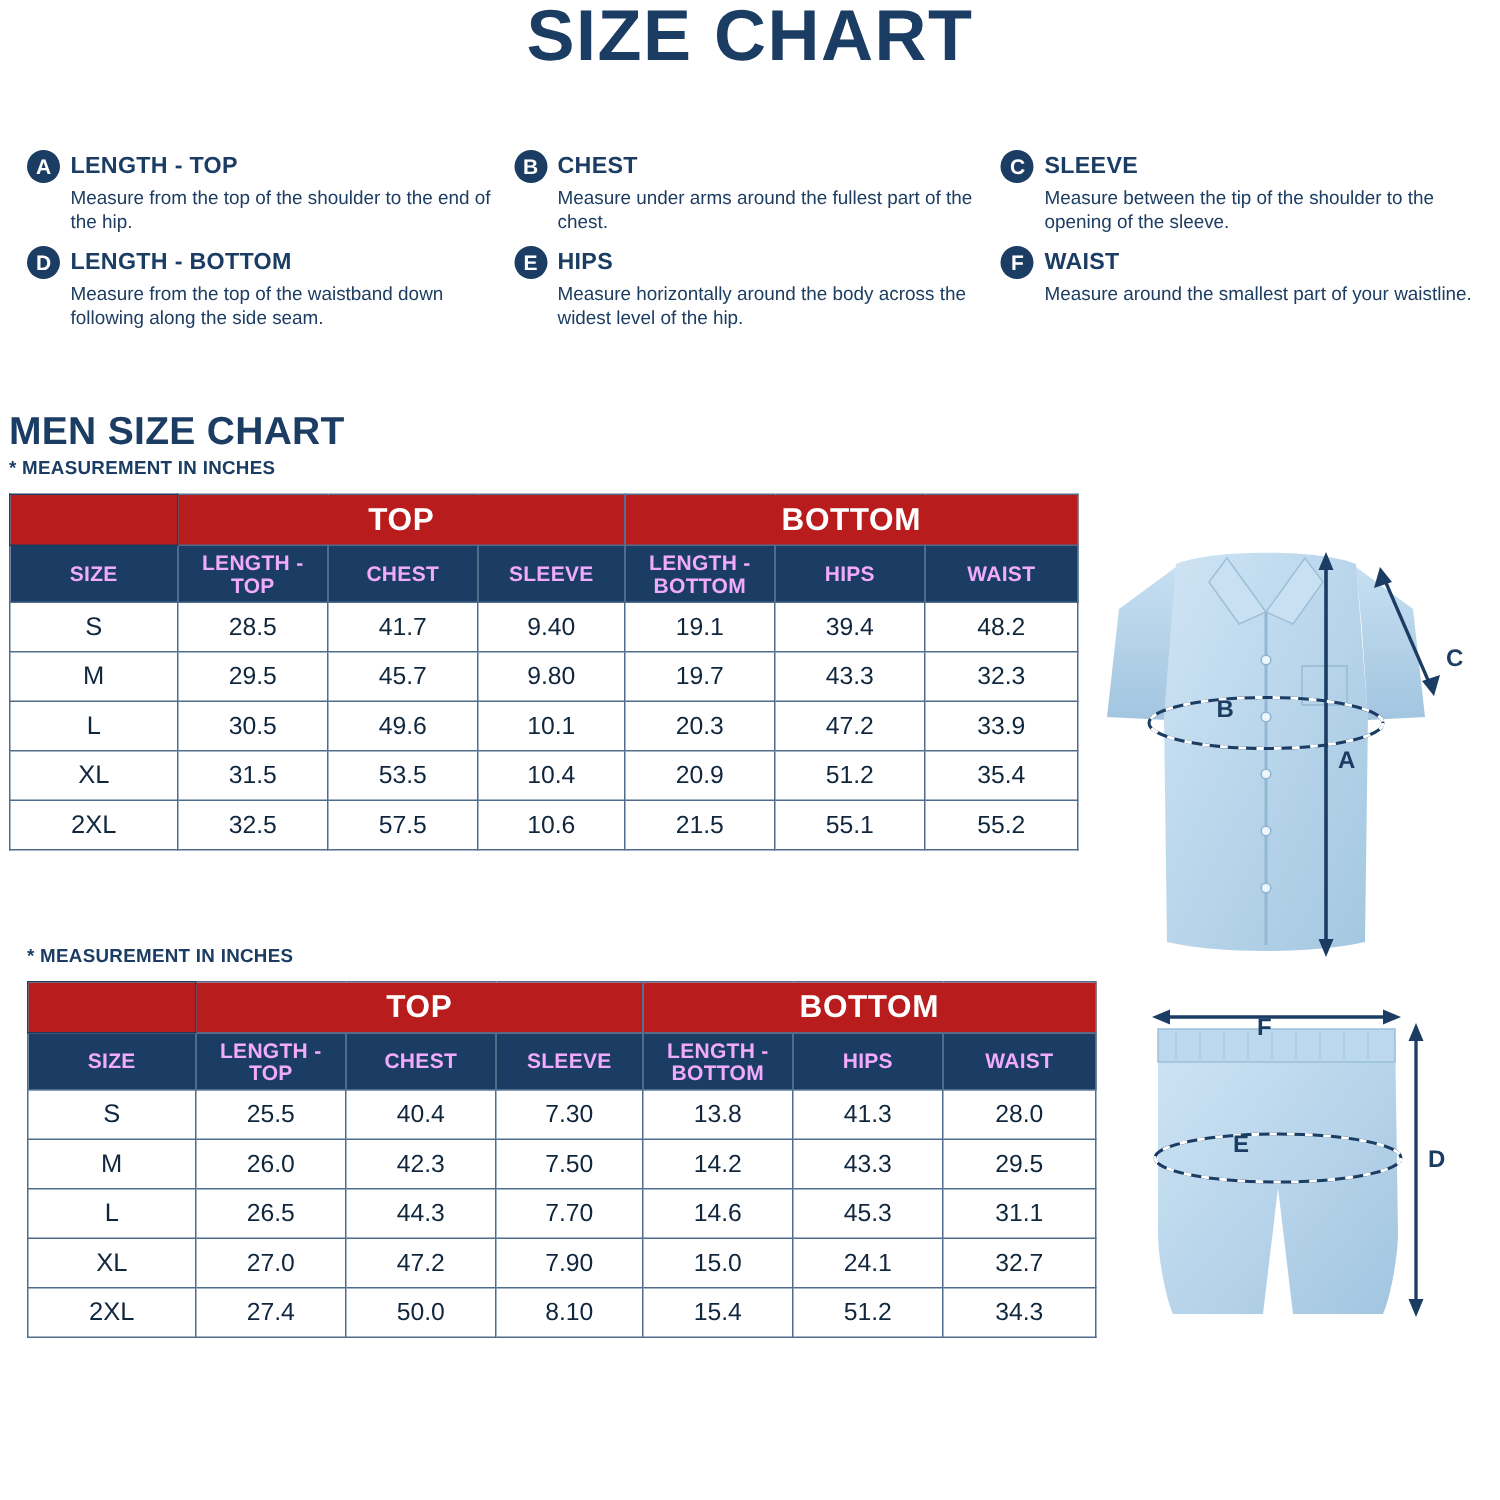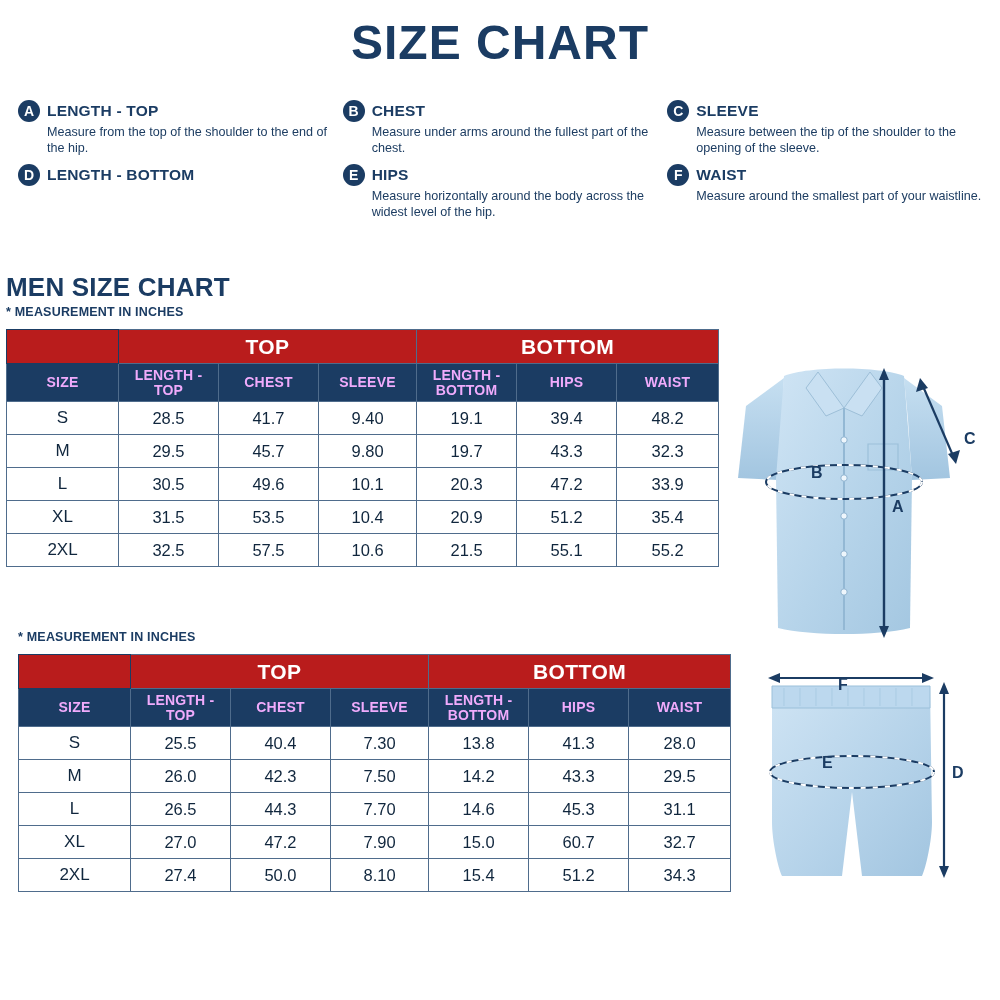--- a/index.html
+++ b/index.html
@@ -15,21 +15,20 @@
   }
   .page { position: relative; width: 1000px; height: 1000px; }
 
   
   .title {
     text-align: center;
     font-size: 48px;
     font-weight: bold;
     letter-spacing: 1px;
     color: #1b3c63;
-    padding-top: 18px;
     line-height: 1.05;
   }
 
   
   .legend {
     position: absolute;
     top: 100px;
     left: 18px;
     width: 964px;
     display: grid;
@@ -152,20 +151,21 @@
         <span class="legend-label">SLEEVE</span>
       </div>
       <div class="legend-desc">Measure between the tip of the shoulder to the opening of the sleeve.</div>
     </div>
 
     <div class="legend-item">
       <div class="legend-head">
         <span class="badge">D</span>
         <span class="legend-label">LENGTH - BOTTOM</span>
       </div>
+      <div class="legend-desc">Measure from the top of the waistband down following along the side seam.</div>
     </div>
 
     <div class="legend-item">
       <div class="legend-head">
         <span class="badge">E</span>
         <span class="legend-label">HIPS</span>
       </div>
       <div class="legend-desc">Measure horizontally around the body across the widest level of the hip.</div>
     </div>
 
@@ -316,21 +316,21 @@
             <td>14.6</td>
             <td>45.3</td>
             <td>31.1</td>
           </tr>
           <tr>
             <td class="size-cell">XL</td>
             <td>27.0</td>
             <td>47.2</td>
             <td>7.90</td>
             <td>15.0</td>
-            <td>60.7</td>
+            <td>24.1</td>
             <td>32.7</td>
           </tr>
           <tr>
             <td class="size-cell">2XL</td>
             <td>27.4</td>
             <td>50.0</td>
             <td>8.10</td>
             <td>15.4</td>
             <td>51.2</td>
             <td>34.3</td>

